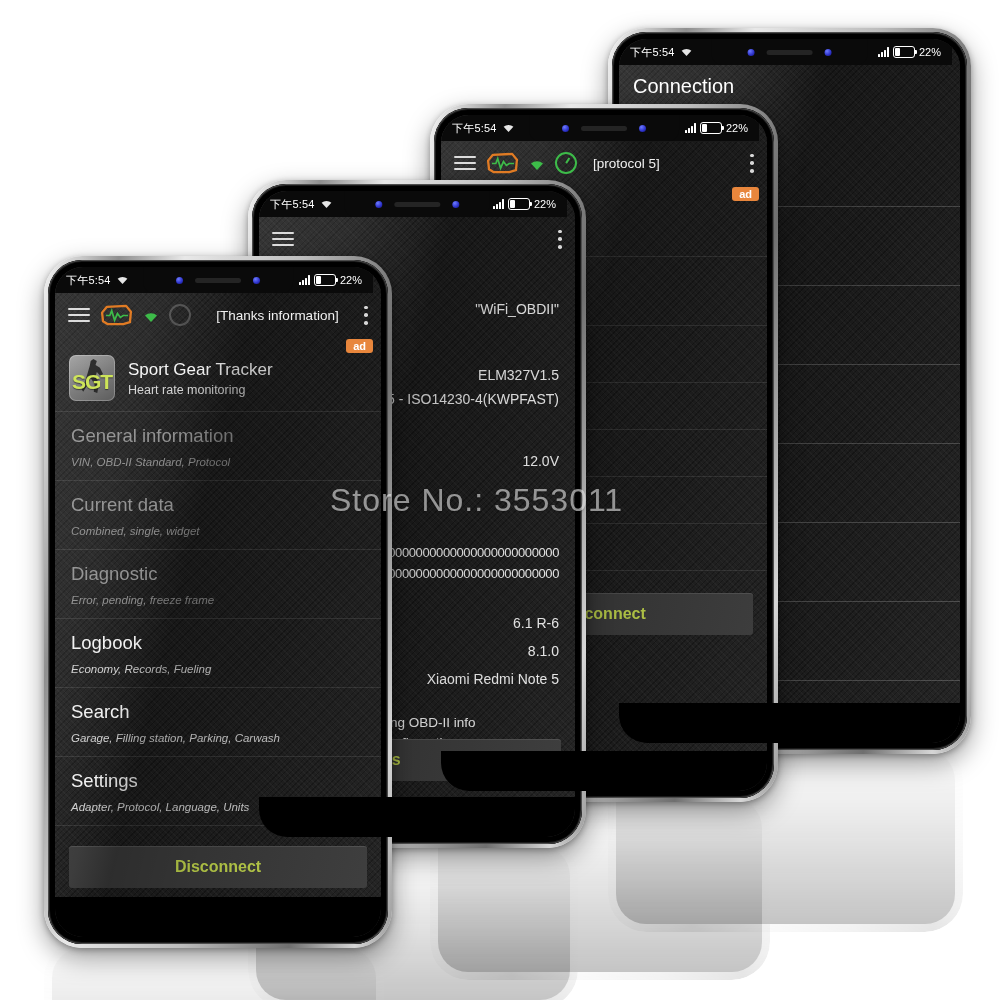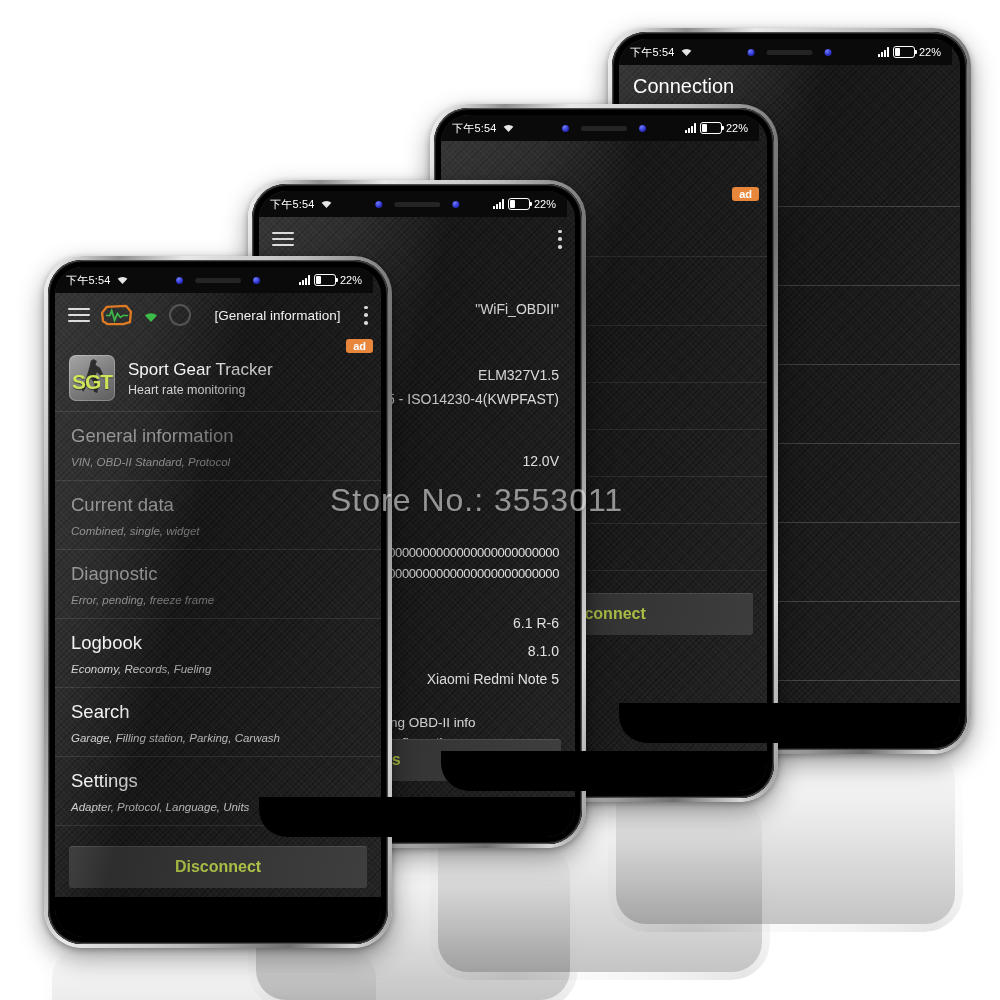--- a/index.html
+++ b/index.html
@@ -281,20 +281,45 @@
               </span>
             <span>22%</span>
           </div>
         </div>
         <div class="notch">
           <span class="dot-blue"></span>
           <span class="speaker"></span>
           <span class="dot-blue"></span>
         </div>
 
+        <div class="appbar">
+          <span class="hamb">
+              <i></i>
+              <i></i>
+              <i></i>
+            </span>
+          <span class="carlogo">
+            <svg viewBox="0 0 34 26" width="33" height="25">
+              <path d="M3 19 L2 10 L7 4 L27 3 L32 9 L31 20 L24 22 L8 22 Z" fill="none" stroke="#e07b24" stroke-width="2.4" stroke-linejoin="round"></path>
+              <polyline points="6,13 10,13 12,8 15,18 18,11 21,15 24,13 29,13" fill="none" stroke="#3dbb49" stroke-width="1.8"></polyline>
+            </svg>
+          </span>
+          <span class="wifi-green">
+            <svg viewBox="0 0 16 12" width="16" height="12">
+                <path d="M8 11 L2 4.6 A8.6 8.6 0 0 1 14 4.6 Z" fill="#3dbb49"></path>
+              </svg>
+          </span>
+          <span class="gauge"></span>
+          <span class="appbar-title" style="text-align:left;padding-left:6px;">[protocol 5]</span>
+          <span class="kebab">
+              <i></i>
+              <i></i>
+              <i></i>
+            </span>
+        </div>
 
         <div style="position:absolute;left:0;right:0;top:70px;bottom:0;">
           <div style="position:relative;">
             <span class="adbadge">ad</span>
           </div>
           <div class="adrow" style="padding-top:24px;">
             <div class="adtexts">
               <div class="adtitle">...ar Tracker</div>
               <div class="adsub">...onitoring</div>
             </div>
@@ -472,21 +497,21 @@
               <path d="M3 19 L2 10 L7 4 L27 3 L32 9 L31 20 L24 22 L8 22 Z" fill="none" stroke="#e07b24" stroke-width="2.4" stroke-linejoin="round"></path>
               <polyline points="6,13 10,13 12,8 15,18 18,11 21,15 24,13 29,13" fill="none" stroke="#3dbb49" stroke-width="1.8"></polyline>
             </svg>
           </span>
           <span class="wifi-green">
             <svg viewBox="0 0 16 12" width="16" height="12">
                 <path d="M8 11 L2 4.6 A8.6 8.6 0 0 1 14 4.6 Z" fill="#3dbb49"></path>
               </svg>
           </span>
           <span class="gauge-off"></span>
-          <span class="appbar-title">[General information]</span>
+          <span class="appbar-title">[Thanks information]</span>
           <span class="kebab">
               <i></i>
               <i></i>
               <i></i>
             </span>
         </div>
 
         <div style="position:absolute;left:0;right:0;top:70px;bottom:0;">
           <div style="position:relative;height:0;">
             <span class="adbadge">ad</span>

